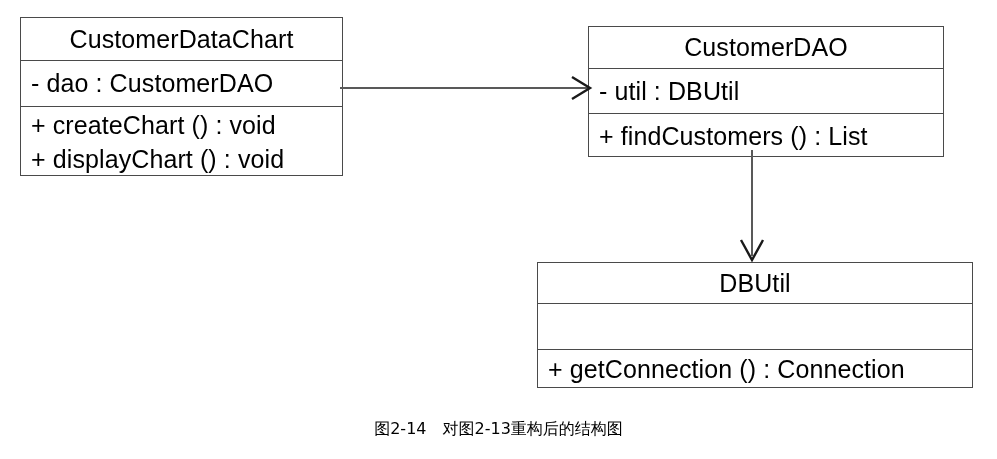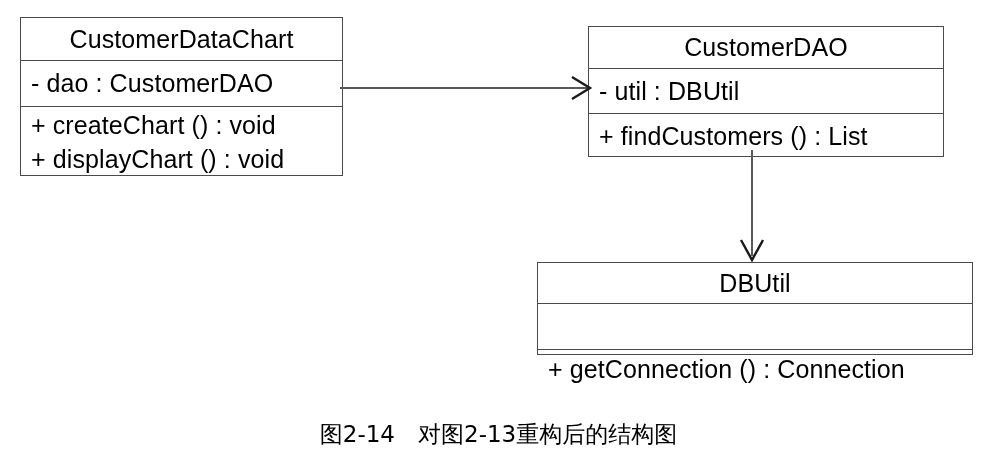--- a/index.html
+++ b/index.html
@@ -79,21 +79,21 @@
     height: 131px;
   }
   #class-customerdao .c-title { height: 41px; }
   #class-customerdao .c-attrs { height: 45px; }
   #class-customerdao .c-ops   { height: 45px; }
 
   #class-dbutil {
     left: 537px;
     top: 262px;
     width: 436px;
-    height: 93px;
+    height: 126px;
   }
   #class-dbutil .c-title { height: 40px; }
   #class-dbutil .c-attrs { height: 46px; }
   #class-dbutil .c-ops   { height: 40px; justify-content: flex-end; }
 
   
   .connector {
     position: absolute;
     overflow: visible;
   }
@@ -123,21 +123,21 @@
   }
 
   
   #figure-caption {
     position: absolute;
     left: 0;
     top: 419px;
     width: 997px;
     text-align: center;
     font-family: "DejaVu Sans", "Liberation Sans", sans-serif;
-    font-size: 23px;
+    font-size: 16px;
     color: #000000;
     white-space: pre;
   }
 </style>
 </head>
 <body>
 
 <div id="canvas">
 
   <div class="uml-class" id="class-customerdao">

